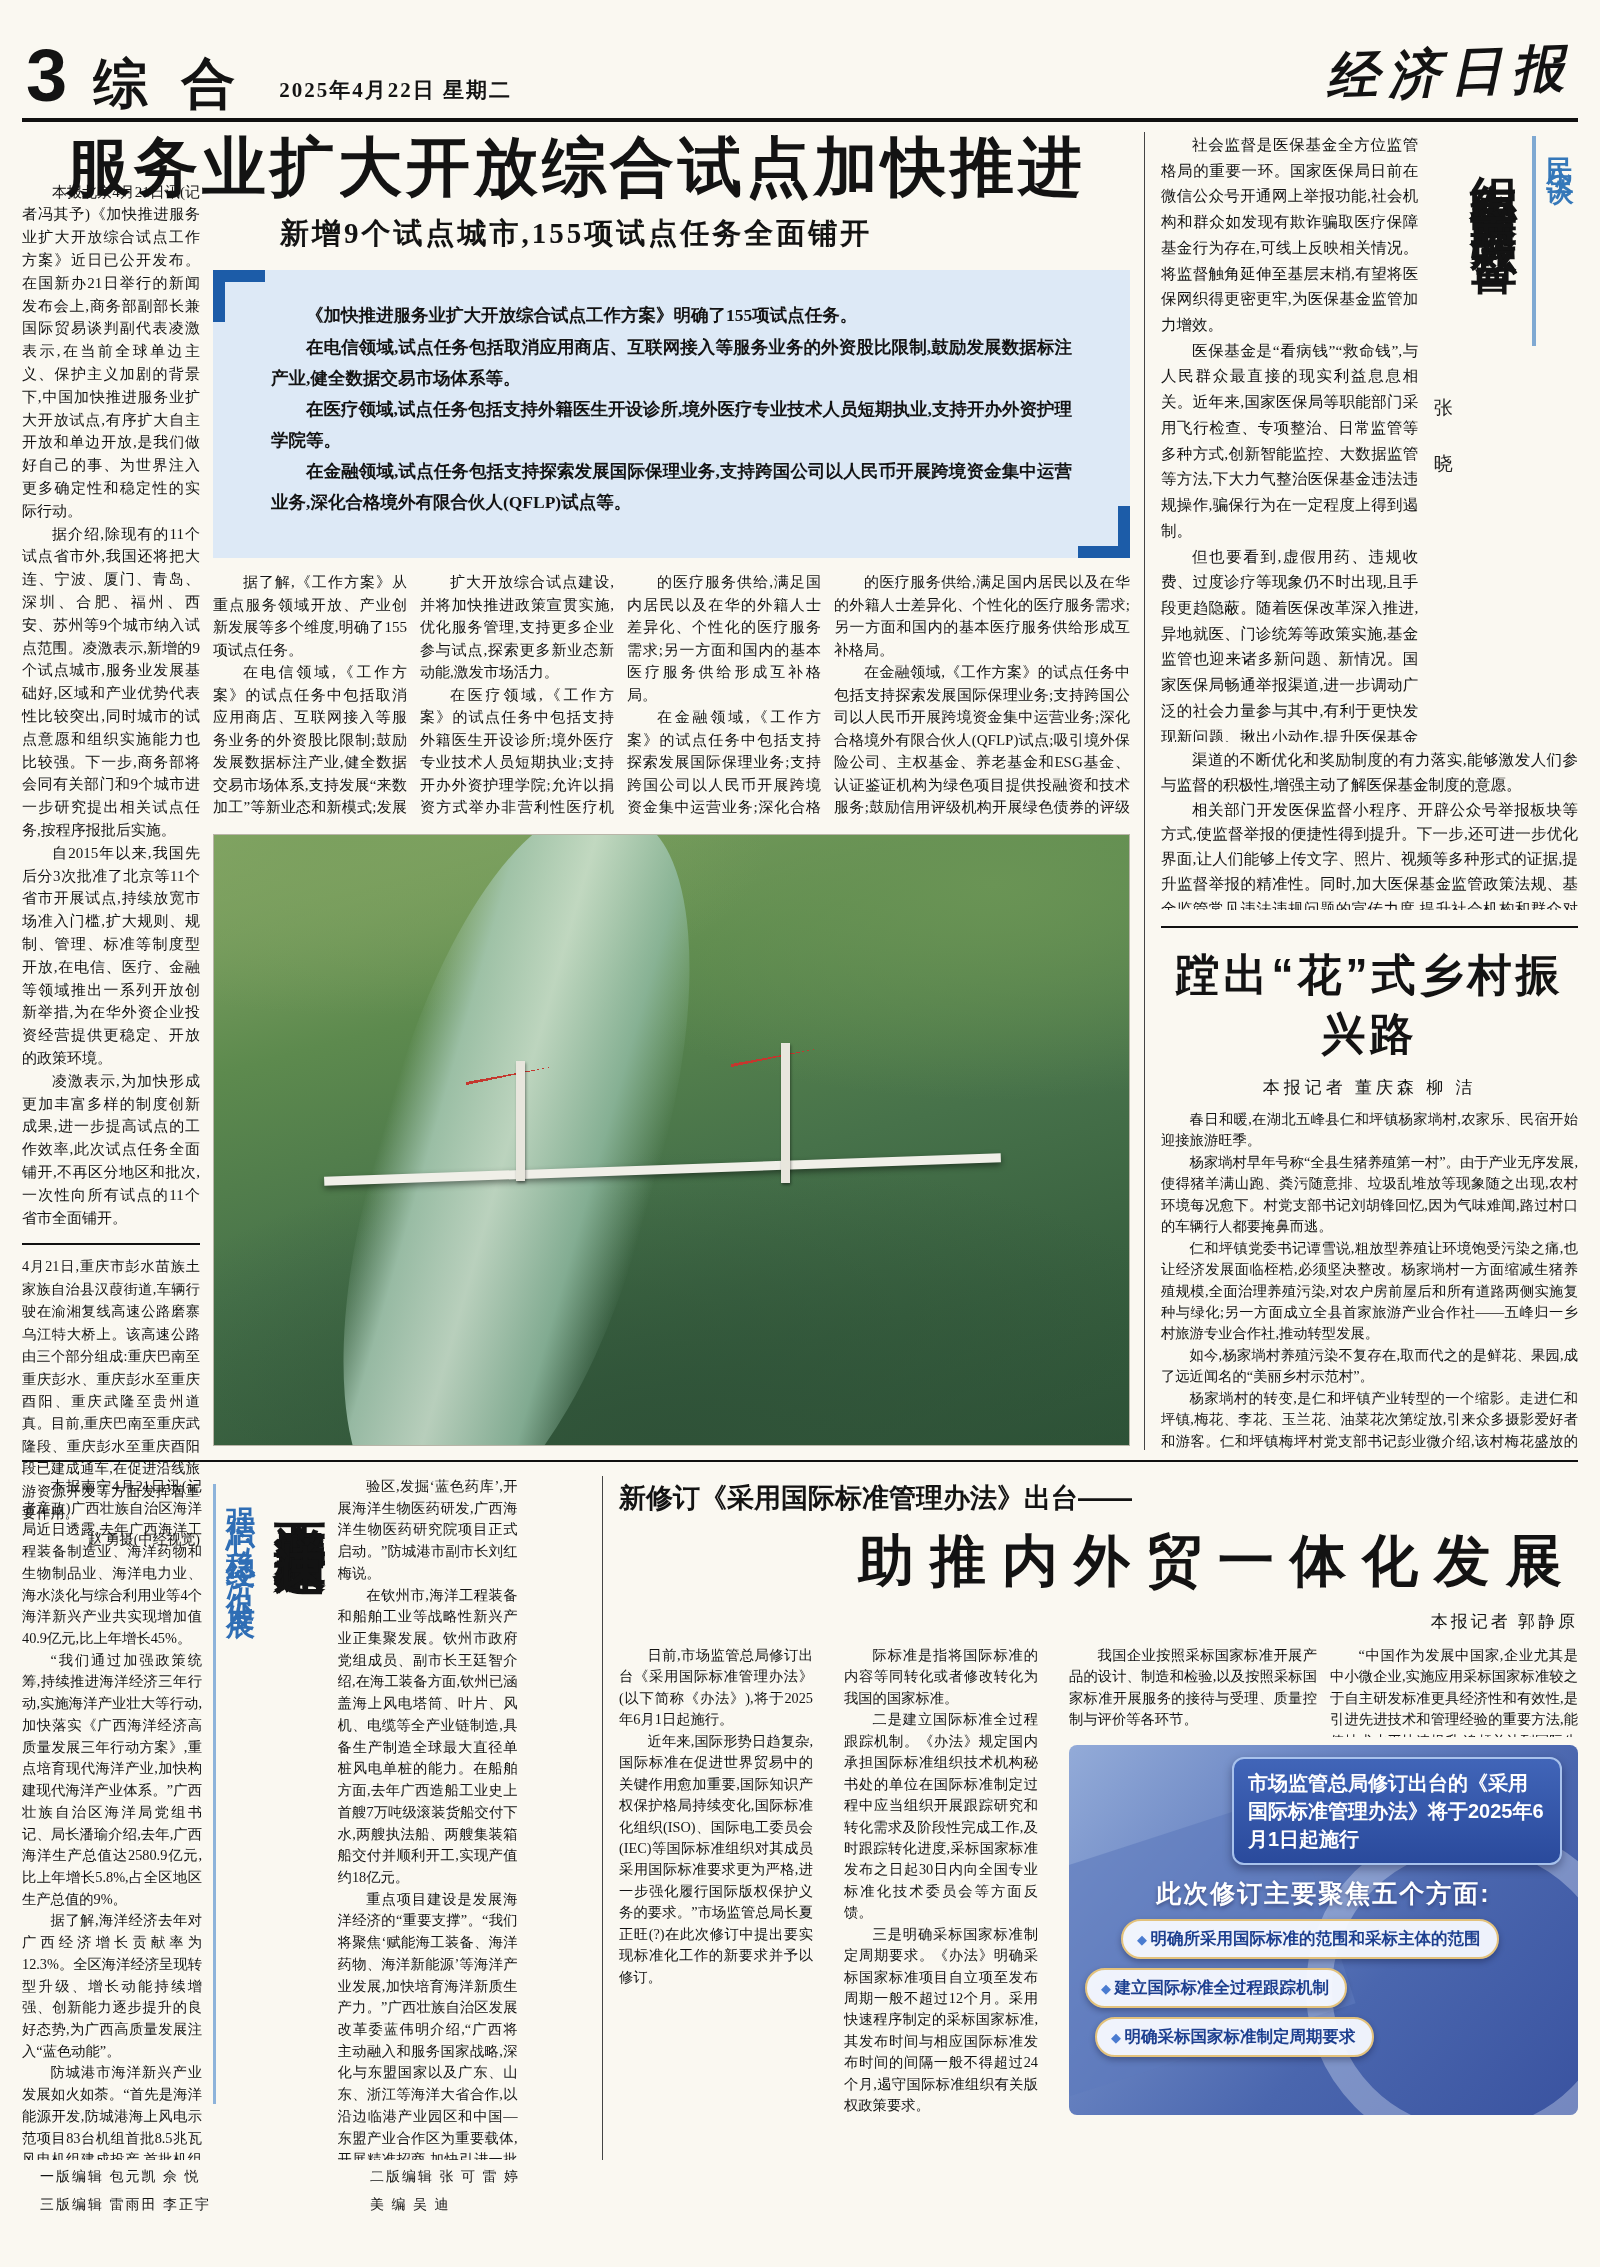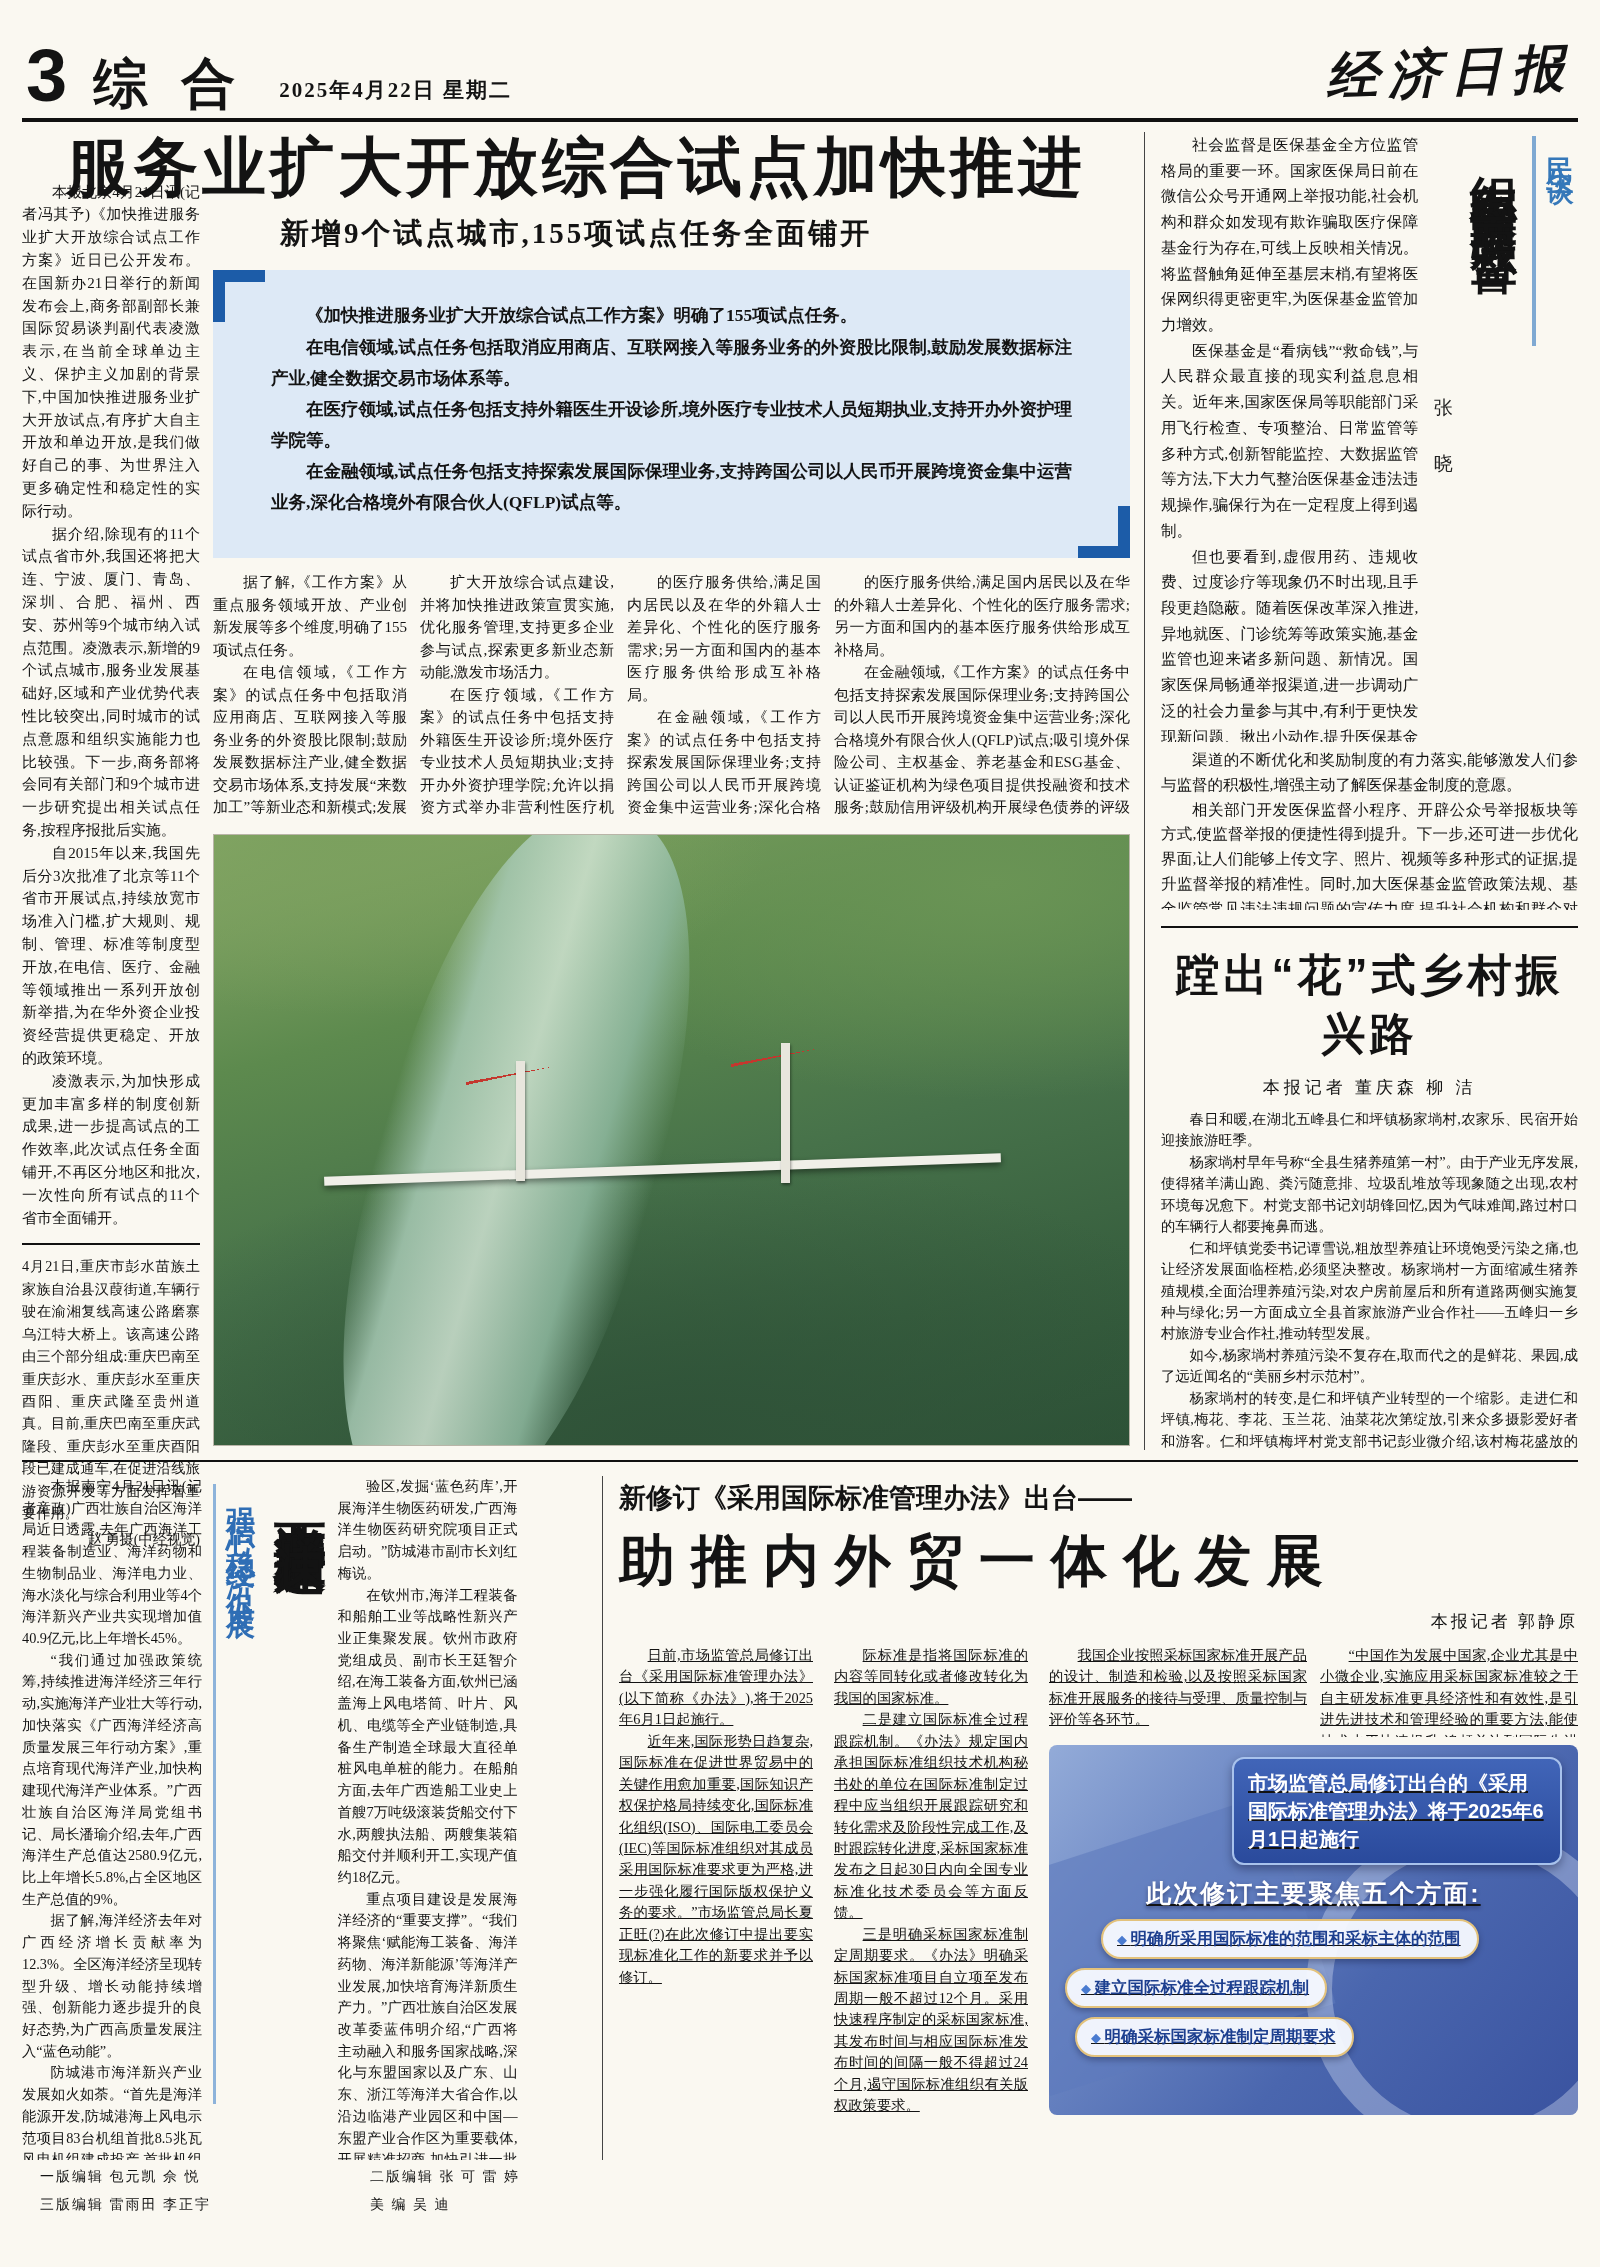--- a/index.html
+++ b/index.html
@@ -71,23 +71,23 @@
   .v-body { font-size:14.3px; line-height:1.5; text-align:justify; overflow:hidden; height:440px; }
 
   
   .bottom-zone { border-top:2px solid #111; margin-top:10px; padding-top:14px; display:flex; height:700px; }
   .guangxi { width:568px; display:flex; gap:11px; }
   .gcol { width:180px; font-size:14.3px; line-height:1.52; text-align:justify; overflow:hidden; }
   .g-slogan { writing-mode:vertical-rl; color:#2f6eb5; font-size:29px; font-weight:800; letter-spacing:9px; border-left:3px solid #8db3da; padding-left:5px; height:620px; margin-top:8px; }
   .g-title { writing-mode:vertical-rl; font-size:52px; font-weight:900; line-height:1.05; letter-spacing:2px; margin-top:4px; }
   .trade { flex:1; border-left:1px solid #444; margin-left:12px; padding-left:16px; position:relative; }
   .t-kicker { font-family:"Liberation Sans","DejaVu Sans",sans-serif; font-size:27px; font-weight:800; margin-top:4px; }
-  .t-title { font-family:"Liberation Sans","DejaVu Sans",sans-serif; font-size:56px; font-weight:900; text-align:left; letter-spacing:16px; margin-top:8px; }
+  .t-title { font-family:"Liberation Sans","DejaVu Sans",sans-serif; font-size:56px; font-weight:900; text-align:right; letter-spacing:16px; margin-top:8px; }
   .t-byline { text-align:right; font-size:17px; margin:10px 0 12px; letter-spacing:3px; }
-  .t-body { display:flex; gap:21px; height:470px;text-decoration:underline; }
+  .t-body { display:flex; gap:31px; height:470px; }
   .tcol { width:194px; font-size:14.3px; line-height:1.5; text-align:justify; overflow:hidden; }
   .t-right { flex:1; display:flex; flex-direction:column; }
   .t-short { display:flex; gap:13px; height:92px; overflow:hidden; font-size:14.3px; line-height:1.5; text-align:justify; }
   .t-short > div { flex:1; overflow:hidden; }
 
   
   .infographic { flex:1; margin-top:8px; border-radius:8px; position:relative; overflow:hidden; padding:12px 16px;
     background:linear-gradient(132deg,#93abd8 0%,#6c87c4 30%,#4a66ae 62%,#3a53a0 100%); }
   .infographic::before { content:""; position:absolute; left:-40px; top:90px; width:300px; height:220px; background:#5d79bd; transform:rotate(-18deg); opacity:.6; }
   .infographic::after { content:""; position:absolute; right:-60px; bottom:-40px; width:280px; height:280px; border-radius:50%; border:26px solid rgba(225,235,250,.35); }

